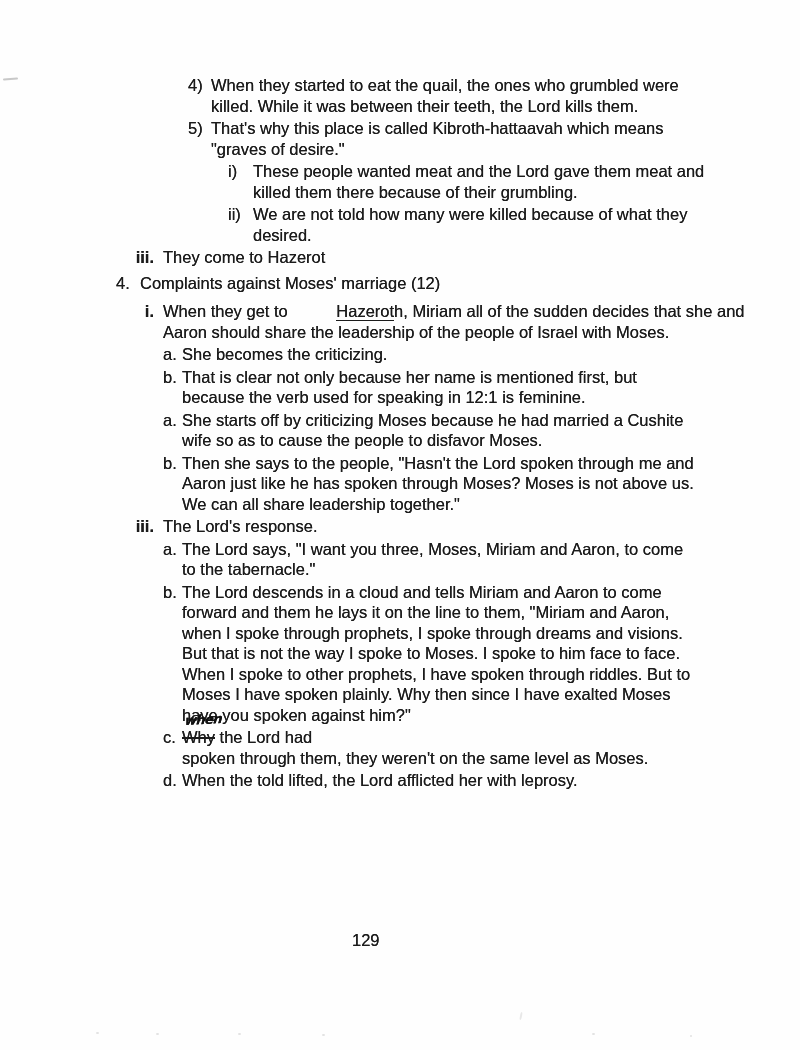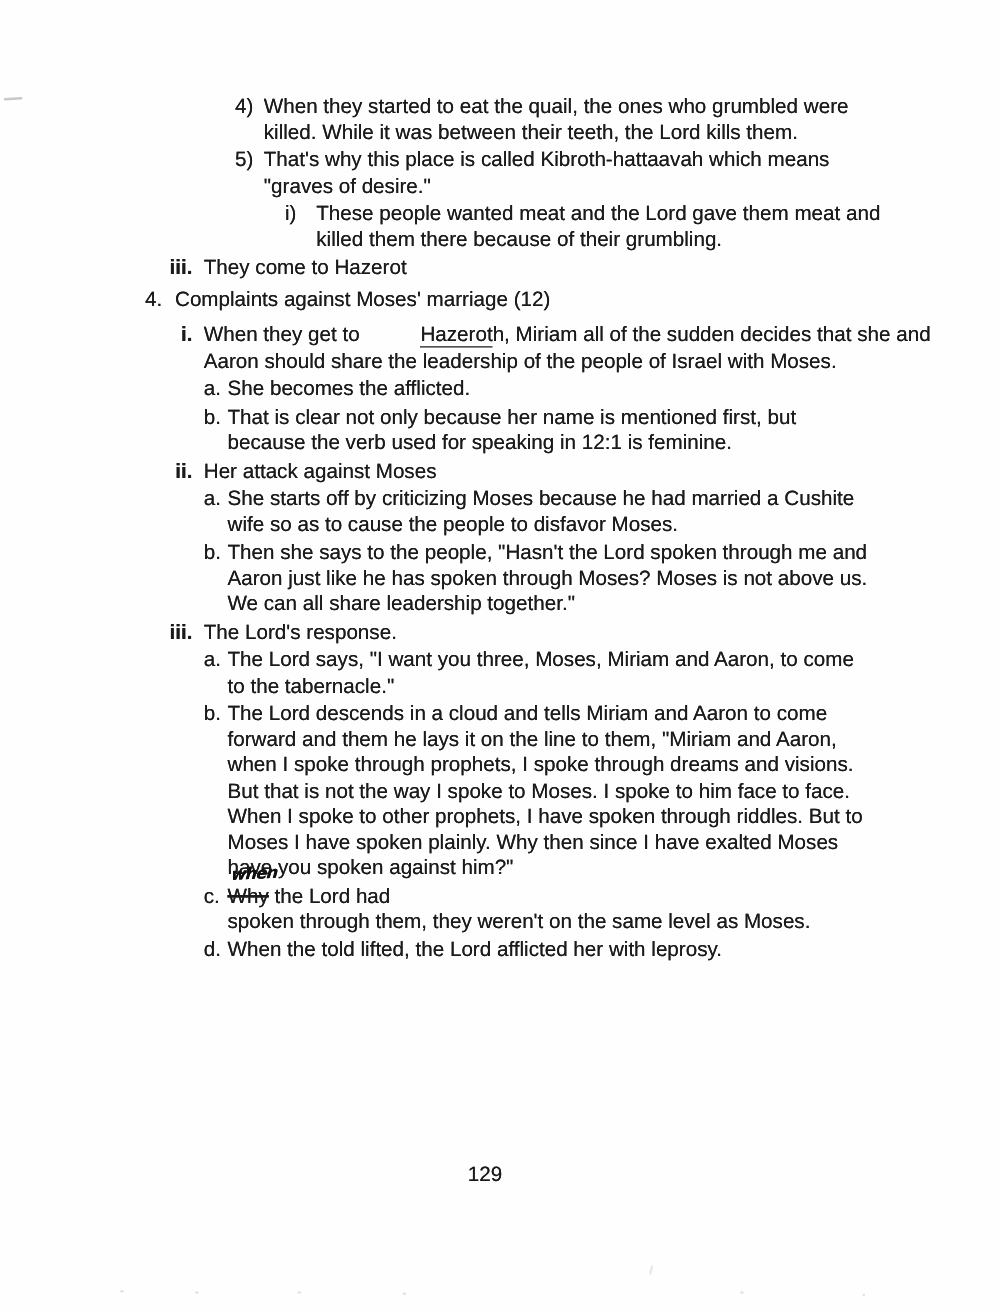--- a/index.html
+++ b/index.html
@@ -52,22 +52,22 @@
     font-weight: 700;
     font-size: 13px;
     letter-spacing: -0.6px;
     white-space: nowrap;
     transform: rotate(-3deg) skewX(-8deg);
     color: #111;
     text-shadow: 0 0 0.5px #111;
   }
   .page-number {
     position: absolute;
-    top: 931px; left: 364px; width: 48px;
-    text-align: center;
+    top: 931px; left: 352px; width: 48px;
+    text-align: left;
     font-size: 16.5px;
     text-shadow: 0 0 0.4px #2a2a2a;
   }
   
   .artifact { position: absolute; background: #9a9a9a; }
   .smudge-left { left: 3px; top: 78px; width: 15px; height: 2px; opacity: 0.55; transform: rotate(-4deg); border-radius: 1px; }
   .speck { height: 2px; width: 3px; opacity: 0.28; border-radius: 50%; }
   .s1 { left: 96px;  top: 1032px; }
   .s2 { left: 156px; top: 1033px; }
   .s3 { left: 238px; top: 1033px; }
@@ -94,52 +94,53 @@
       <span class="txt">That's why this place is called Kibroth-hattaavah which means
 "graves of desire."</span>
     </div>
 
   <div class="item lvl-rp">
       <span class="mk">i)</span>
       <span class="txt">These people wanted meat and the Lord gave them meat and
 killed them there because of their grumbling.</span>
     </div>
 
+  <div class="item lvl-rp">
+      <span class="mk">ii)</span>
+      <span class="txt">We are not told how many were killed because of what they
+desired.</span>
+    </div>
 
   <div class="item lvl-r">
       <span class="mk">iii.</span>
       <span class="txt">They come to Hazerot</span>
     </div>
 
   <div class="item lvl-n gap5">
       <span class="mk">4.</span>
       <span class="txt">Complaints against Moses' marriage (12)</span>
     </div>
 
   <div class="item lvl-r gap8">
       <span class="mk">i.</span>
       <span class="txt"><span>When they get to </span><span class="uline">Hazerot</span><span>h, Miriam all of the sudden decides that she and
 Aaron should share the leadership of the people of Israel with Moses.</span></span>
     </div>
 
   <div class="item lvl-a">
       <span class="mk">a.</span>
-      <span class="txt">She becomes the afflicted.</span>
+      <span class="txt">She becomes the criticizing.</span>
     </div>
 
   <div class="item lvl-a">
       <span class="mk">b.</span>
       <span class="txt">That is clear not only because her name is mentioned first, but
 because the verb used for speaking in 12:1 is feminine.</span>
     </div>
 
-  <div class="item lvl-r">
-      <span class="mk">ii.</span>
-      <span class="txt">Her attack against Moses</span>
-    </div>
 
   <div class="item lvl-a">
       <span class="mk">a.</span>
       <span class="txt">She starts off by criticizing Moses because he had married a Cushite
 wife so as to cause the people to disfavor Moses.</span>
     </div>
 
   <div class="item lvl-a">
       <span class="mk">b.</span>
       <span class="txt">Then she says to the people, "Hasn't the Lord spoken through me and

